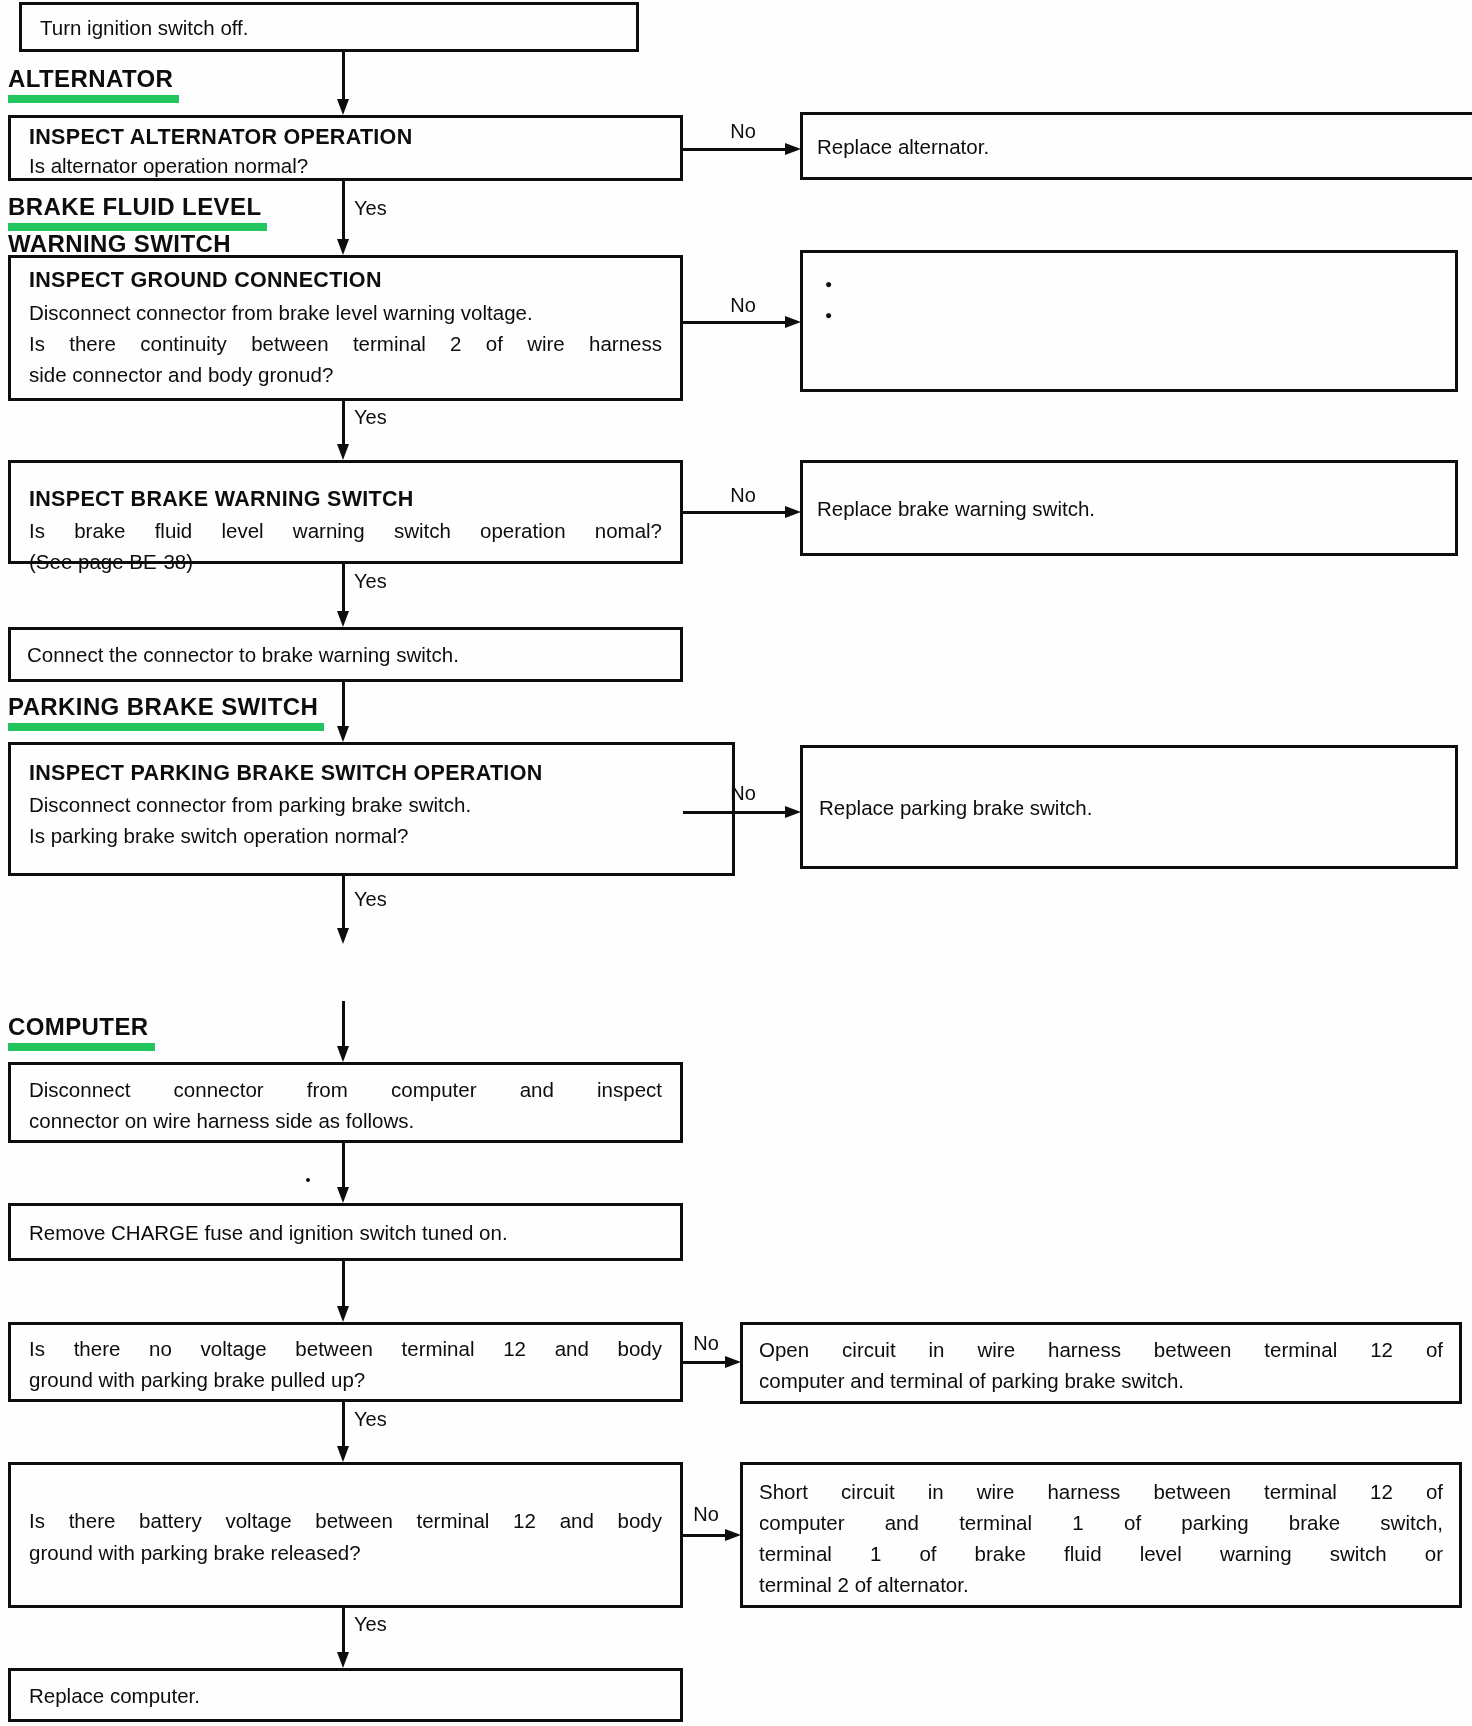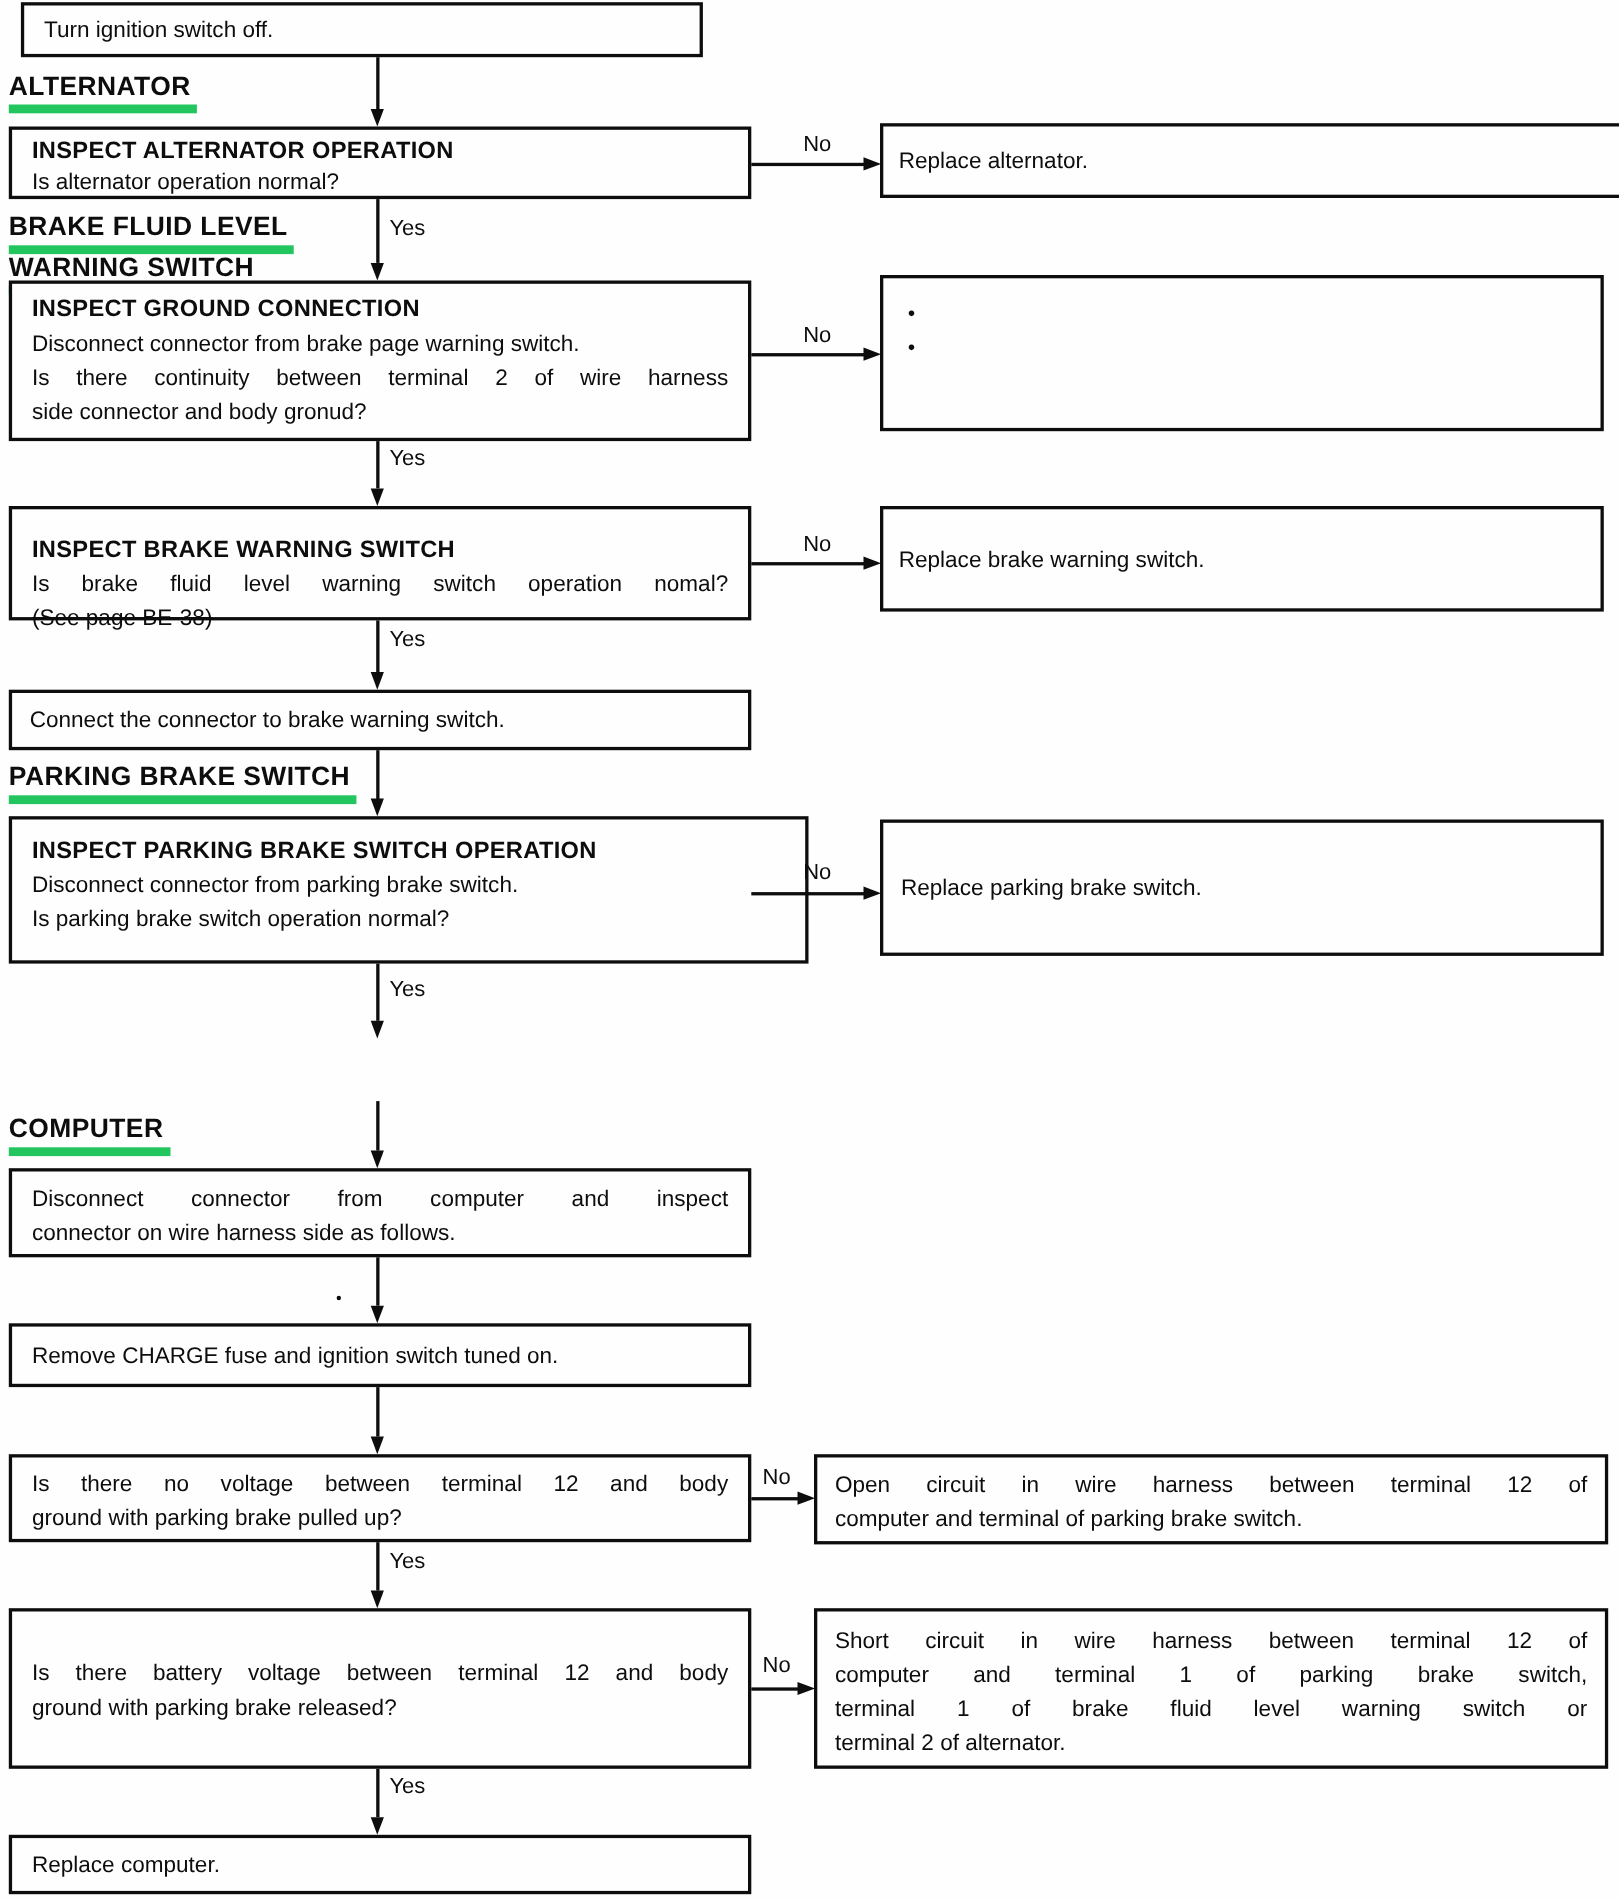--- a/index.html
+++ b/index.html
@@ -60,21 +60,21 @@
     <span class="ul">BRAKE FLUID LEVEL</span>
     <span class="ul">WARNING SWITCH</span>
   </div>
 
   <div class="vline" style="left:342px;top:181px;height:58px;"></div>
   <div class="vhead" style="left:337px;top:239px;"></div>
   <div class="edgelabel" style="left:354px;top:197px;">Yes</div>
 
   <div class="box" style="left:8px;top:255px;width:675px;height:146px;padding:6px 18px;">
     <div class="title">INSPECT GROUND CONNECTION</div>
-    <div class="line">Disconnect connector from brake page warning switch.</div>
+    <div class="line">Disconnect connector from brake level warning voltage.</div>
     <div class="line jline">Is there continuity between terminal 2 of wire harness</div>
     <div class="line">side connector and body gronud?</div>
   </div>
 
   <div class="edgelabel nolabel" style="left:688px;top:294px;">No</div>
   <div class="hline" style="left:683px;top:321px;width:103px;"></div>
   <div class="rhead" style="left:785px;top:316px;"></div>
   <div class="box" style="left:800px;top:250px;width:658px;height:142px;padding:17px 16px;">
     <div class="bullet-row">
       <span class="bullet-glyph">●</span>

